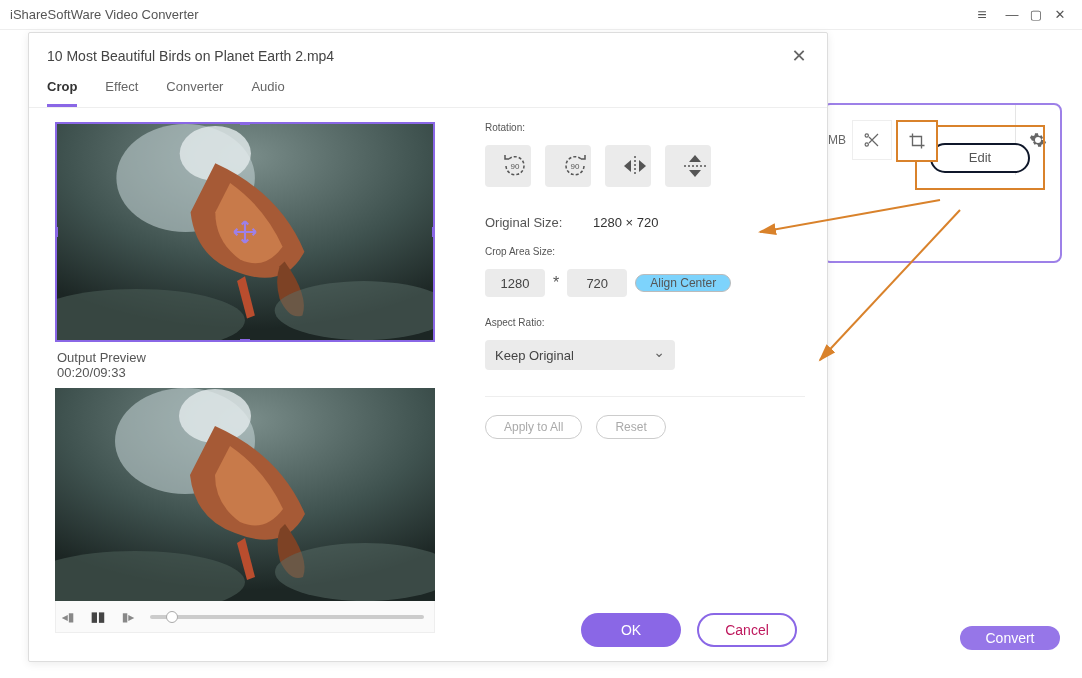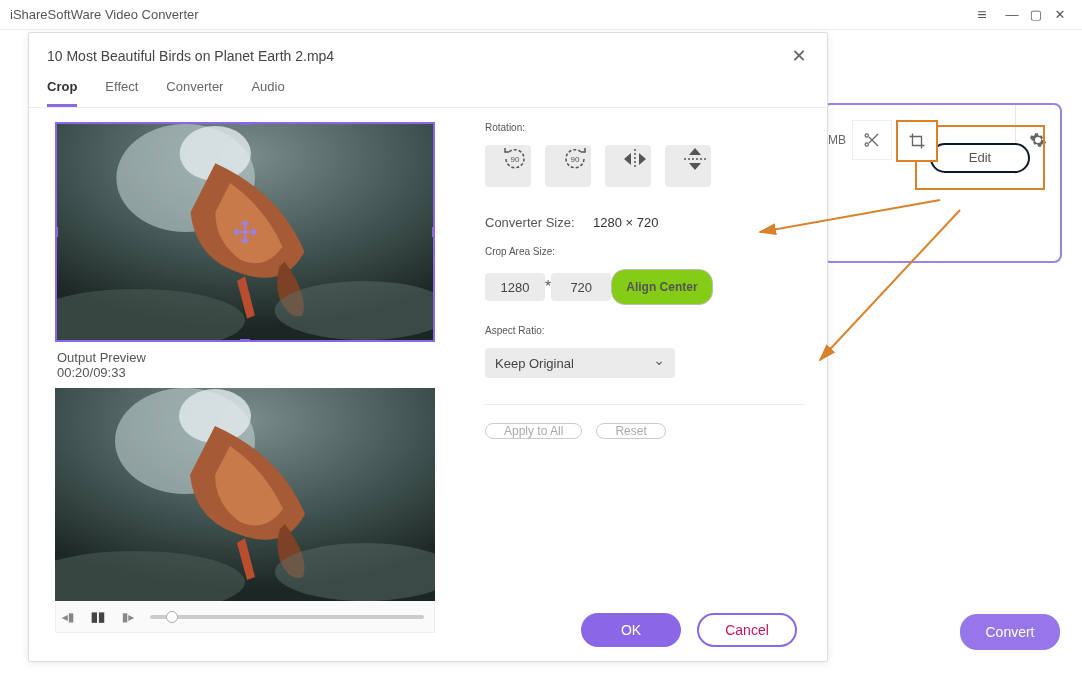--- a/index.html
+++ b/index.html
@@ -17,21 +17,21 @@
   
   .rightcard { position: absolute; top: 73px; right: 20px; width: 240px; height: 160px; border: 2px solid #9d80e8; border-radius: 8px; background: #fff; }
   .rightcard .row1 { display:flex; align-items:center; height:70px; }
   .rightcard .mb { width:30px; text-align:left; font-size:12px; color:#666; margin-left:4px;}
   .rightcard .gear { width:45px; height:70px; display:flex; align-items:center; justify-content:center; border-left:1px solid #e5e5e5; cursor:pointer; color:#666;}
   .editbox { position:absolute; top:20px; right:15px; width:130px; height:65px; border:2px solid #d9822b; display:flex; align-items:center; justify-content:center; }
   .editbtn { width:100px; height:30px; border:2px solid #0f172a; border-radius:15px; display:flex; align-items:center; justify-content:center; font-size:13px; color:#555; cursor:pointer; background:#fff;}
   .toolbox { position:absolute; top:90px; right:144px; width:42px; height:42px; border:2px solid #d9822b; display:flex; align-items:center; justify-content:center; background:#fff;}
   .scissors { position:absolute; top:90px; right:190px; width:40px; height:40px; display:flex; align-items:center; justify-content:center; color:#666; background:#fff; border:1px solid #eee;}
 
-  .convertbtn { position:absolute; bottom:28px; right:22px; width:100px; height:36px; background:#9676e8; color:#fff; border:none; border-radius:17px; font-size:14px; cursor:pointer; }
+  .convertbtn { position:absolute; bottom:28px; right:22px; width:100px; height:24px; background:#9676e8; color:#fff; border:none; border-radius:17px; font-size:14px; cursor:pointer; }
 
   
   .modal { position:absolute; top:32px; left:28px; width:800px; height:630px; background:#fff; border:1px solid #ddd; border-radius:2px; box-shadow:0 2px 8px rgba(0,0,0,0.08); }
   .modal-header { display:flex; align-items:center; padding:12px 18px 6px; }
   .modal-title { font-size:14px; color:#444; flex:1; }
   .modal-close { font-size:18px; color:#666; cursor:pointer; width:20px; text-align:center; }
 
   .tabs { display:flex; gap:28px; padding:6px 18px 0; border-bottom:1px solid #eee; }
   .tab { font-size:13px; color:#666; padding-bottom:10px; cursor:pointer; }
   .tab.active { color:#333; font-weight:600; border-bottom:3px solid #8a67e6; }
@@ -52,39 +52,39 @@
 
   .playbar { display:flex; align-items:center; gap:14px; padding:8px 4px; background:#fafafa; border:1px solid #eee; border-top:none;}
   .playbar .pbtn { color:#888; font-size:12px; cursor:pointer; width:16px; text-align:center;}
   .playbar .pbtn.active { color:#444; font-weight:bold; font-size:13px;}
   .slider { flex:1; height:4px; background:#ccc; border-radius:2px; position:relative; margin-right:6px;}
   .slider .thumb { position:absolute; left:6%; top:-4px; width:12px; height:12px; border-radius:50%; background:#fff; border:1px solid #aaa; }
 
   
   .section-label { font-size:10px; color:#555; margin-bottom:12px; }
   .rotation-row { display:flex; gap:14px; margin-bottom:28px; }
-  .rot-btn { width:46px; height:42px; background:#ebebeb; border-radius:4px; display:flex; justify-content:center; cursor:pointer;padding-left:13px; }
+  .rot-btn { width:46px; height:42px; background:#ebebeb; border-radius:4px; display:flex; align-items:center; justify-content:center; cursor:pointer;padding-left:13px; }
   .rot-btn svg { stroke:#555; fill:none; stroke-width:1.5; }
 
   .field-row { display:flex; align-items:center; gap:10px; margin-bottom:16px; font-size:13px; color:#555;}
   .inline-label { font-size:13px; color:#555; margin-right:6px; min-width:92px; }
   .static-val { font-size:13px; color:#333; }
 
-  .crop-row { display:flex; align-items:center; gap:0; margin-bottom:20px;}
+  .crop-row { display:flex; align-items:center; gap:8px; margin-bottom:20px;}
   .size-input { width:60px; height:28px; background:#ebebeb; border:none; border-radius:4px; text-align:center; font-size:13px; color:#444; }
   .star { color:#555; }
-  .aligncenter { height:36px; padding:0 14px; border:1px solid #bbb; background:#84cc16; border-radius:14px; font-size:12px; color:#555; cursor:pointer;font-weight:bold; }
+  .aligncenter { height:18px; padding:0 14px; border:1px solid #bbb; background:#7dd3fc; border-radius:14px; font-size:12px; color:#555; cursor:pointer; }
 
   .aspect-select { width:190px; height:30px; background:#ebebeb; border:none; border-radius:4px; padding:0 10px; font-size:13px; color:#444; appearance:none; position:relative;}
   .select-wrap { position:relative; display:inline-block; }
   .select-wrap::after { content:"⌄"; position:absolute; right:10px; top:4px; color:#666; pointer-events:none; font-size:14px;}
 
   .divider { border:none; border-top:1px solid #eee; margin:26px 0 18px; width:320px;}
   .action-row { display:flex; gap:14px; }
-  .ghost-btn { height:16px; padding:0 18px; border:1px solid #ccc; background:#fff; border-radius:15px; font-size:12px; color:#aaa; cursor:pointer; }
+  .ghost-btn { height:24px; padding:0 18px; border:1px solid #ccc; background:#fff; border-radius:15px; font-size:12px; color:#aaa; cursor:pointer; }
 
   .modal-footer { position:absolute; bottom:14px; left:18px; right:0; display:flex; justify-content:flex-end; gap:16px; padding-right:30px; }
   .ok-btn { width:100px; height:34px; background:#8a67e6; color:#fff; border:none; border-radius:17px; font-size:14px; cursor:pointer; }
   .cancel-btn { width:100px; height:34px; background:#fff; color:#be185d; border:2px solid #8a67e6; border-radius:17px; font-size:14px; cursor:pointer; }
 
   
   .arrow { position:absolute; pointer-events:none; }
 </style>
 </head>
 <body>
@@ -234,21 +234,21 @@
         <div class="rot-btn">
           <svg width="30" height="28" viewBox="0 0 30 28">
             <path d="M4 14h22" stroke-dasharray="2 2"></path>
               <path d="M15 3l-6 7h12z" fill="#555" stroke="none"></path>
               <path d="M15 25l-6-7h12z" fill="#555" stroke="none"></path>
           </svg>
         </div>
       </div>
 
       <div class="field-row">
-        <span class="inline-label">Converter Size:</span>
+        <span class="inline-label">Original Size:</span>
         <span class="static-val">1280 × 720</span>
       </div>
 
       <div class="section-label">Crop Area Size:</div>
       <div class="crop-row">
         <input class="size-input" value="1280" style="">
         <span class="star">*</span>
         <input class="size-input" value="720" style="">
         <button class="aligncenter"><span>Align Center</span></button>
       </div>

